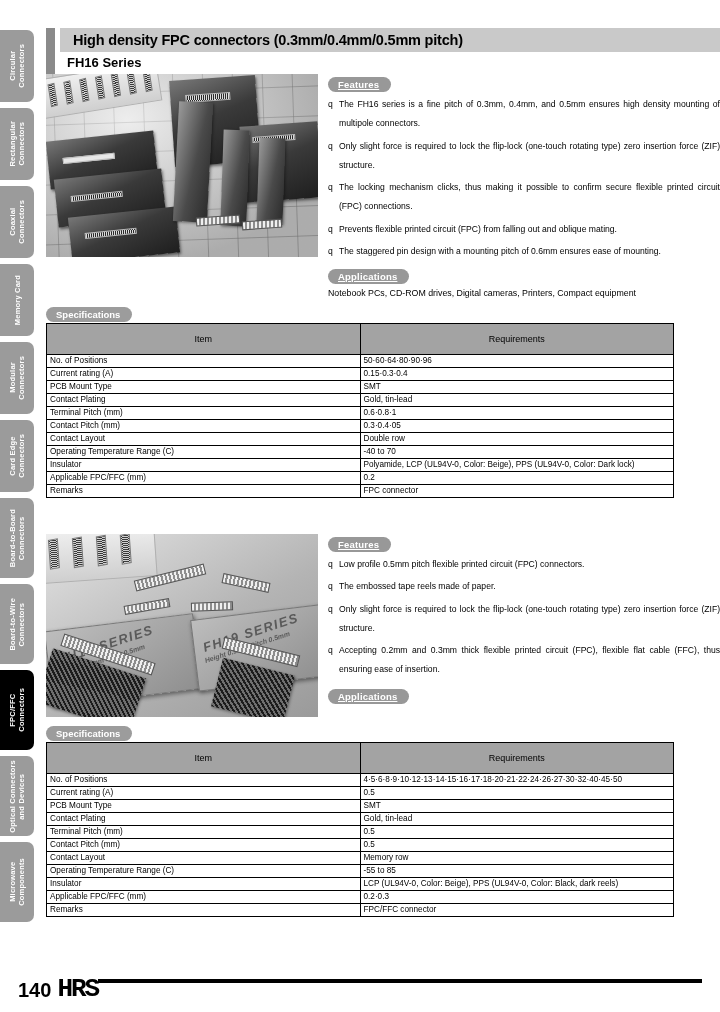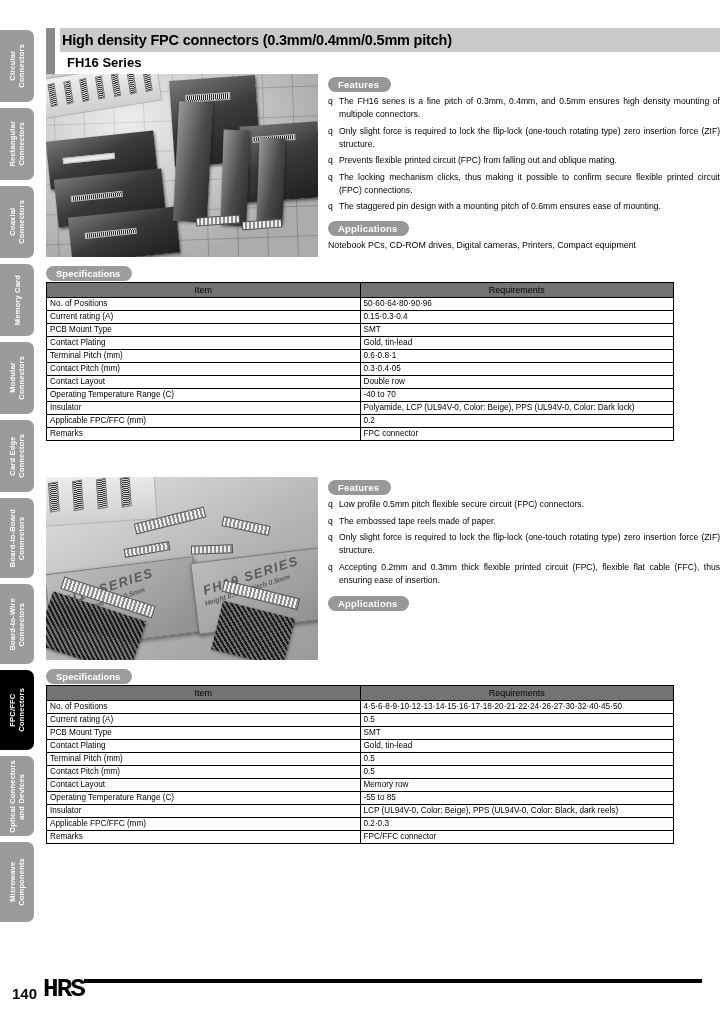--- a/index.html
+++ b/index.html
@@ -45,21 +45,21 @@
   
   .sec-head { position: relative; margin-bottom: 4px; }
   .sec-bar {
     position: absolute; left: 0; top: 0;
     width: 9px; height: 46px; background: #8a8a8a;
   }
   .sec-title {
     margin-left: 14px;
     background: #c9c9c9;
     font-size: 14.5px; font-weight: bold;
-    padding: 4px 6px 4px 2px;
+    padding: 4px 6px 4px 13px;
     letter-spacing: -0.2px;
     white-space: nowrap;
   }
   .sec-sub {
     margin-left: 14px;
     font-size: 13px; font-weight: bold;
     padding: 3px 0 0 7px;
   }
 
   
@@ -135,27 +135,28 @@
 
   .pill {
     display: inline-block;
     background: #989898;
     color: #ffffff;
     font-size: 9.5px; font-weight: bold;
     padding: 2px 12px 2px 10px;
     border-radius: 9px;
     letter-spacing: .2px;
     margin-bottom: 3px;
+    text-decoration: underline;
   }
   .feat { list-style: none; margin: 0; padding: 0; }
   .feat li {
     position: relative;
     padding-left: 11px;
     font-size: 8.6px;
-    line-height: 13px;
+    line-height: 19px;
     margin-bottom: 3.5px;
     text-align: justify;
   }
   .feat li::before {
     content: "q";
     position: absolute; left: 0; top: 0;
     font-size: 8.6px;
   }
   .apps-text {
     font-size: 8.8px; line-height: 10.4px;
@@ -181,38 +182,38 @@
     border: 1px solid #000;
     font-size: 8.2px;
     padding: 1px 3px;
     height: 13px;
     vertical-align: middle;
     line-height: 10px;
     overflow: hidden;
     white-space: nowrap;
   }
   table.spec th {
-    background: #737373;
+    background: #a3a3a3;
     text-align: center;
     font-weight: normal;
     font-size: 9px;
-    height: 15px;
+    height: 31px;
     margin-left: 10px;
   }
   table.spec td.item { width: 162px; }
   table.spec tr.nb td { border-top-color: #8f8f8f; }
 
   
   .footer {
     position: absolute; left: 0; bottom: 10px; width: 720px;
     display: flex; align-items: flex-end;
   }
   .pageno {
-    font-size: 15px; font-weight: bold;
-    margin-left: 12px; margin-bottom: 0px;
+    font-size: 20px; font-weight: bold;
+    margin-left: 18px; margin-bottom: 0px;
   }
   .logo {
     font-size: 26px; font-weight: bold;
     font-family: Liberation Mono, monospace;
     letter-spacing: -2px;
     margin-left: 6px;
     line-height: 26px;
   }
   .rule {
     flex: 1;
@@ -312,22 +313,22 @@
         <div class="ffc" style="left:212px; top:64px; width:26px;  height:86px;  transform:rotate(2deg);"></div>
         <div class="strip" style="left:150px; top:142px; width:44px; height:9px; transform:rotate(-4deg);"></div>
         <div class="strip" style="left:196px; top:146px; width:40px; height:9px; transform:rotate(-4deg);"></div>
       </div>
 
       <div class="textcol">
         <div class="pill">Features</div>
         <ul class="feat">
           <li>The FH16 series is a fine pitch of 0.3mm, 0.4mm, and 0.5mm ensures high density mounting of multipole connectors.</li>
           <li>Only slight force is required to lock the flip-lock (one-touch rotating type) zero insertion force (ZIF) structure.</li>
+          <li>The locking mechanism clicks, thus making it possible to confirm secure flexible printed circuit (FPC) connections.</li>
           <li>Prevents flexible printed circuit (FPC) from falling out and oblique mating.</li>
-          <li>The locking mechanism clicks, thus making it possible to confirm secure flexible printed circuit (FPC) connections.</li>
           <li>The staggered pin design with a mounting pitch of 0.6mm ensures ease of mounting.</li>
         </ul>
         <div class="pill" style="margin-top:4px;">Applications</div>
         <div class="apps-text">Notebook PCs, CD-ROM drives, Digital cameras, Printers, Compact equipment</div>
       </div>
     </div>
 
     <div class="spec-wrap">
       <div class="spec-pill">Specifications</div>
       <table class="spec">
@@ -413,21 +414,21 @@
         </div>
         <div class="strip" style="left:14px;  top:114px; width:96px; height:13px; transform:rotate(18deg);"></div>
         <div class="strip" style="left:176px; top:112px; width:78px; height:12px; transform:rotate(14deg);"></div>
         <div class="mesh" style="left:-4px;  top:128px; width:98px; height:56px; transform:rotate(18deg);"></div>
         <div class="mesh" style="left:170px; top:132px; width:74px; height:50px; transform:rotate(14deg);"></div>
       </div>
 
       <div class="textcol">
         <div class="pill">Features</div>
         <ul class="feat">
-          <li>Low profile 0.5mm pitch flexible secure circuit (FPC) connectors.</li>
+          <li>Low profile 0.5mm pitch flexible printed circuit (FPC) connectors.</li>
           <li>The embossed tape reels made of paper.</li>
           <li>Only slight force is required to lock the flip-lock (one-touch rotating type) zero insertion force (ZIF) structure.</li>
           <li>Accepting 0.2mm and 0.3mm thick flexible printed circuit (FPC), flexible flat cable (FFC), thus ensuring ease of insertion.</li>
         </ul>
         <div class="pill" style="margin-top:6px;">Applications</div>
       </div>
     </div>
 
     <div class="spec-wrap">
       <div class="spec-pill">Specifications</div>

